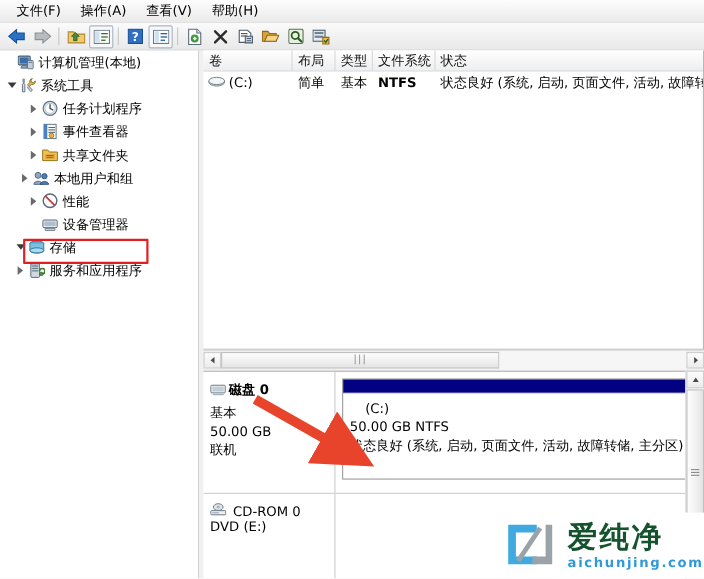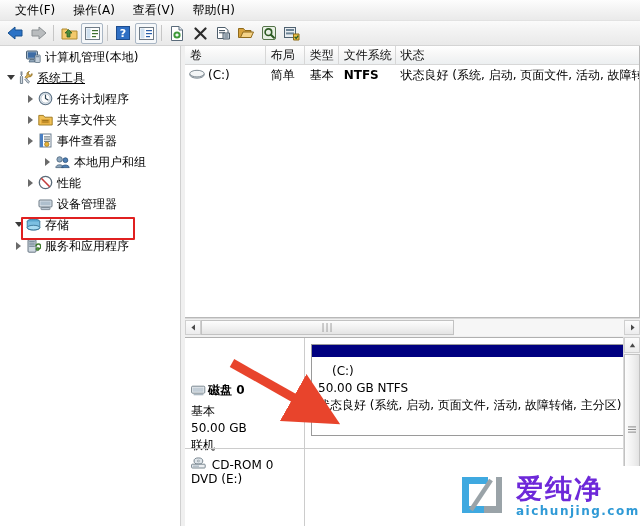--- a/index.html
+++ b/index.html
@@ -108,21 +108,21 @@
   .disk-pane {
     position:absolute; left:0; top:291px; width:455px; height:189px;
     background:#ffffff; border-top:1px solid #b0b0b0;
     overflow:hidden;
   }
   .disk-row { position:relative; height:110px; display:flex; }
   .disk-info {
     width:120px; flex:0 0 120px; padding:8px 0 0 6px;
     border-right:1px solid #cccccc; background:#ffffff;
   }
-  .disk-info .dtitle { display:flex; align-items:center; font-weight:bold; font-size:12px; margin-bottom:4px;margin-top:36px; }
+  .disk-info .dtitle { display:flex; align-items:center; font-weight:bold; font-size:12px; margin-bottom:4px; }
   .disk-info .dline { font-size:12px; line-height:17px; }
   .disk-graph { flex:1; padding:6px 6px 6px 6px; }
   .partbox { border:1px solid #9a9a9a; height:92px; background:#ffffff; }
   .partcap { height:13px; background:#000080; border-bottom:1px solid #ffffff; }
   .partbody { padding:5px 6px 0 6px; }
   .partbody .pl { font-size:12px; line-height:17px; white-space:nowrap; }
   .partbody .pl.ind { padding-left:14px; }
 
   .cd-row { position:relative; height:78px; display:flex; border-top:1px solid #cccccc; }
   .cd-info { width:120px; flex:0 0 120px; padding:8px 0 0 6px; border-right:1px solid #cccccc; }
@@ -142,21 +142,21 @@
   
   .arrowOverlay { position:absolute; left:0; top:0; width:640px; height:526px; pointer-events:none; }
 
   
   .watermark {
     position:absolute; left:452px; top:466px; width:188px; height:60px;
     background:#ffffff; display:flex; align-items:center; padding-left:6px;
   }
   .wm-logo { width:50px; height:46px; flex:0 0 50px; }
   .wm-txt { margin-left:8px; }
-  .wm-cn { font-size:27px; color:#6d28d9; font-weight:bold; letter-spacing:2px; line-height:30px; }
+  .wm-cn { font-size:27px; color:#14532d; font-weight:bold; letter-spacing:2px; line-height:30px; }
   .wm-en { font-size:12px; color:#2f9ad6; letter-spacing:1.5px; line-height:14px; font-weight:bold; }
 </style>
 </head>
 <body>
 
 <div id="app">
 
   <div class="menubar">
     <div class="mi">文件(F)</div>
     <div class="mi">操作(A)</div>
@@ -249,35 +249,35 @@
         <rect x="2" y="3" width="8" height="2" fill="#6d8496"></rect>
         <rect x="2" y="6.4" width="8" height="2" fill="#6d8496"></rect>
         <path d="M9.5 8 L15 8 L15 14 L9.5 14 Z" fill="#f0c14b" stroke="#8c6b14"></path>
         <path d="M10.6 10.8 L12.2 12.4 L14.2 9.6" stroke="#2f6023" stroke-width="1.4" fill="none"></path>
       </svg>
     </div>
   </div>
 
   <div class="tree-pane">
 
-    <div class="tnode" style="padding-left:12px;">
+    <div class="tnode" style="padding-left:2px;">
       <div class="tw"></div>
       <div class="ic">
         <svg width="15" height="14" viewBox="0 0 15 14">
           <rect x="0.5" y="1" width="11" height="8" rx="1" fill="#9fb6cc" stroke="#4a6175"></rect>
           <rect x="2" y="2.3" width="8" height="5.4" fill="#3d6da6"></rect>
           <path d="M4 9.5 L8 9.5 L9 12 L3 12 Z" fill="#8ea4b8" stroke="#4a6175" stroke-width="0.7"></path>
           <rect x="9" y="5" width="5.2" height="7.5" rx="0.8" fill="#c3cfda" stroke="#4a6175" stroke-width="0.7"></rect>
           <rect x="10" y="6.2" width="3.2" height="1" fill="#6b8096"></rect>
         </svg>
       </div>
       <div class="lb">计算机管理(本地)</div>
     </div>
 
-    <div class="tnode" style="text-decoration:underline;">
+    <div class="tnode" style="">
       <div class="tw">
           <span class="arrow-open"></span>
         </div>
       <div class="ic">
         <svg width="15" height="15" viewBox="0 0 15 15">
           <path d="M3 1.5 L3 5 L4.6 6.6 L4.6 13.5 L2.4 13.5 L2.4 6.6 L4 5 L4 1.5" fill="#cfd8e0" stroke="#5b6b79" stroke-width="0.8"></path>
           <path d="M11.5 1.5 a2.6 2.6 0 0 0 -2.4 3.6 L7 7.2 L8.6 8.8 L10.7 6.7 a2.6 2.6 0 0 0 3.4 -3.1 L12.3 5.2 L10.6 4.6 L10.2 2.8 Z" fill="#e0b457" stroke="#8a6b1d" stroke-width="0.8"></path>
           <path d="M6.5 9 L10 13.3 L11.6 11.9 L8 8" fill="#c7ced6" stroke="#5b6b79" stroke-width="0.7"></path>
         </svg>
       </div>
@@ -289,54 +289,54 @@
           <span class="arrow-closed"></span>
         </div>
       <div class="ic">
         <svg width="15" height="15" viewBox="0 0 15 15">
           <circle cx="7.5" cy="7.5" r="6.3" fill="#e8eef4" stroke="#5d7285" stroke-width="1.1"></circle>
           <circle cx="7.5" cy="7.5" r="4.6" fill="#ffffff" stroke="#9fb0bf" stroke-width="0.7"></circle>
           <path d="M7.5 4.2 L7.5 7.5 L10 9" stroke="#2f4454" stroke-width="1.2" fill="none" stroke-linecap="round"></path>
         </svg>
       </div>
       <div class="lb">任务计划程序</div>
-    </div>
-
-    <div class="tnode" style="padding-left:24px;">
-      <div class="tw">
-          <span class="arrow-closed"></span>
-        </div>
-      <div class="ic">
-        <svg width="15" height="14" viewBox="0 0 15 14">
-          <path d="M0.8 2.4 L5.4 2.4 L6.8 4.2 L14.2 4.2 L14.2 12 L0.8 12 Z" fill="#f0c158" stroke="#9a7418" stroke-width="0.9"></path>
-          <rect x="3" y="6" width="9" height="4.6" fill="#e3a93c"></rect>
-          <path d="M4.2 7.4 L10.6 7.4 M4.2 9 L10.6 9" stroke="#8a6210" stroke-width="0.8"></path>
-        </svg>
-      </div>
-      <div class="lb">共享文件夹</div>
     </div>
 
     <div class="tnode" style="padding-left:24px;">
       <div class="tw">
           <span class="arrow-closed"></span>
         </div>
       <div class="ic">
         <svg width="15" height="15" viewBox="0 0 15 15">
           <rect x="2" y="1" width="11" height="13" fill="#ffffff" stroke="#5d7285" stroke-width="0.9"></rect>
           <rect x="2" y="1" width="3" height="13" fill="#4a7fc1"></rect>
           <rect x="6" y="3.4" width="6" height="1" fill="#55666f"></rect>
           <rect x="6" y="5.6" width="6" height="1" fill="#55666f"></rect>
           <rect x="6" y="7.8" width="6" height="1" fill="#55666f"></rect>
           <circle cx="8.8" cy="11.2" r="2.2" fill="#e8b33a" stroke="#9b7413" stroke-width="0.7"></circle>
         </svg>
       </div>
       <div class="lb">事件查看器</div>
     </div>
 
-    <div class="tnode" style="padding-left:41px;">
+    <div class="tnode" style="padding-left:24px;">
+      <div class="tw">
+          <span class="arrow-closed"></span>
+        </div>
+      <div class="ic">
+        <svg width="15" height="14" viewBox="0 0 15 14">
+          <path d="M0.8 2.4 L5.4 2.4 L6.8 4.2 L14.2 4.2 L14.2 12 L0.8 12 Z" fill="#f0c158" stroke="#9a7418" stroke-width="0.9"></path>
+          <rect x="3" y="6" width="9" height="4.6" fill="#e3a93c"></rect>
+          <path d="M4.2 7.4 L10.6 7.4 M4.2 9 L10.6 9" stroke="#8a6210" stroke-width="0.8"></path>
+        </svg>
+      </div>
+      <div class="lb">共享文件夹</div>
+    </div>
+
+    <div class="tnode" style="padding-left:16px;">
       <div class="tw">
           <span class="arrow-closed"></span>
         </div>
       <div class="ic">
         <svg width="15" height="14" viewBox="0 0 15 14">
           <circle cx="4.6" cy="4.4" r="2.7" fill="#8fa8bf" stroke="#49627a" stroke-width="0.8"></circle>
           <path d="M0.8 12.6 C0.8 8.8 8.4 8.8 8.4 12.6 Z" fill="#8fa8bf" stroke="#49627a" stroke-width="0.8"></path>
           <circle cx="10.4" cy="5.2" r="2.4" fill="#4e7fb5" stroke="#2a4f78" stroke-width="0.8"></circle>
           <path d="M6.6 12.6 C6.6 9.2 14.2 9.2 14.2 12.6 Z" fill="#4e7fb5" stroke="#2a4f78" stroke-width="0.8"></path>
         </svg>

